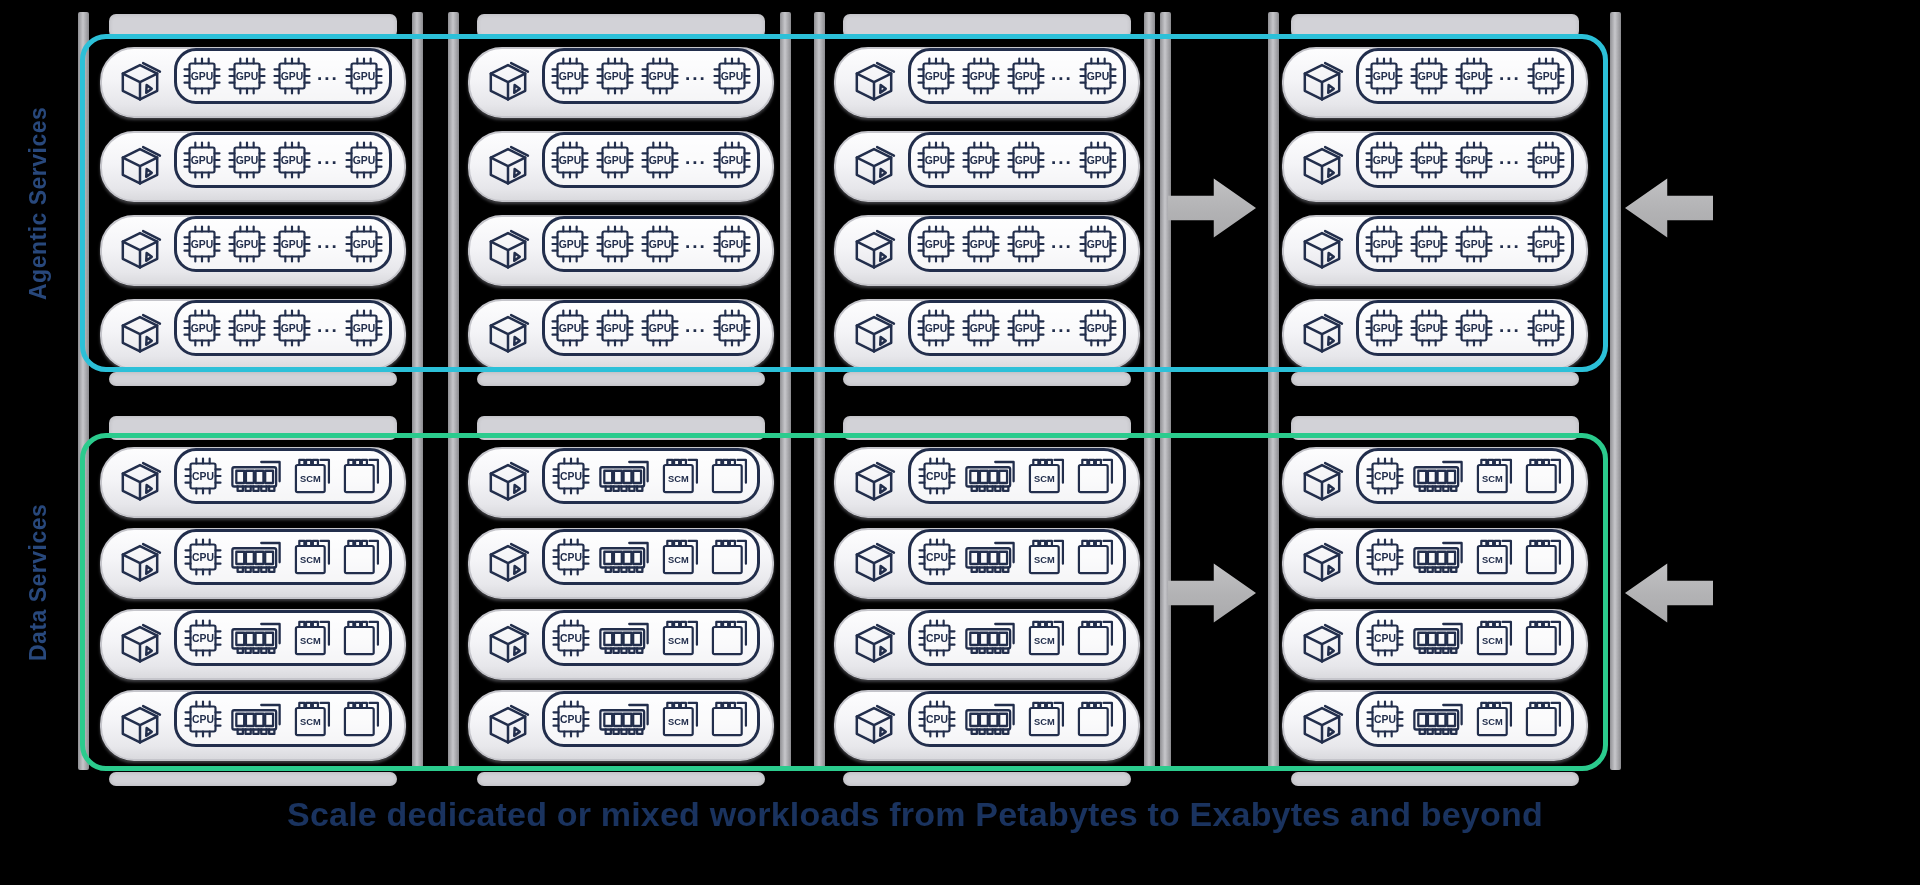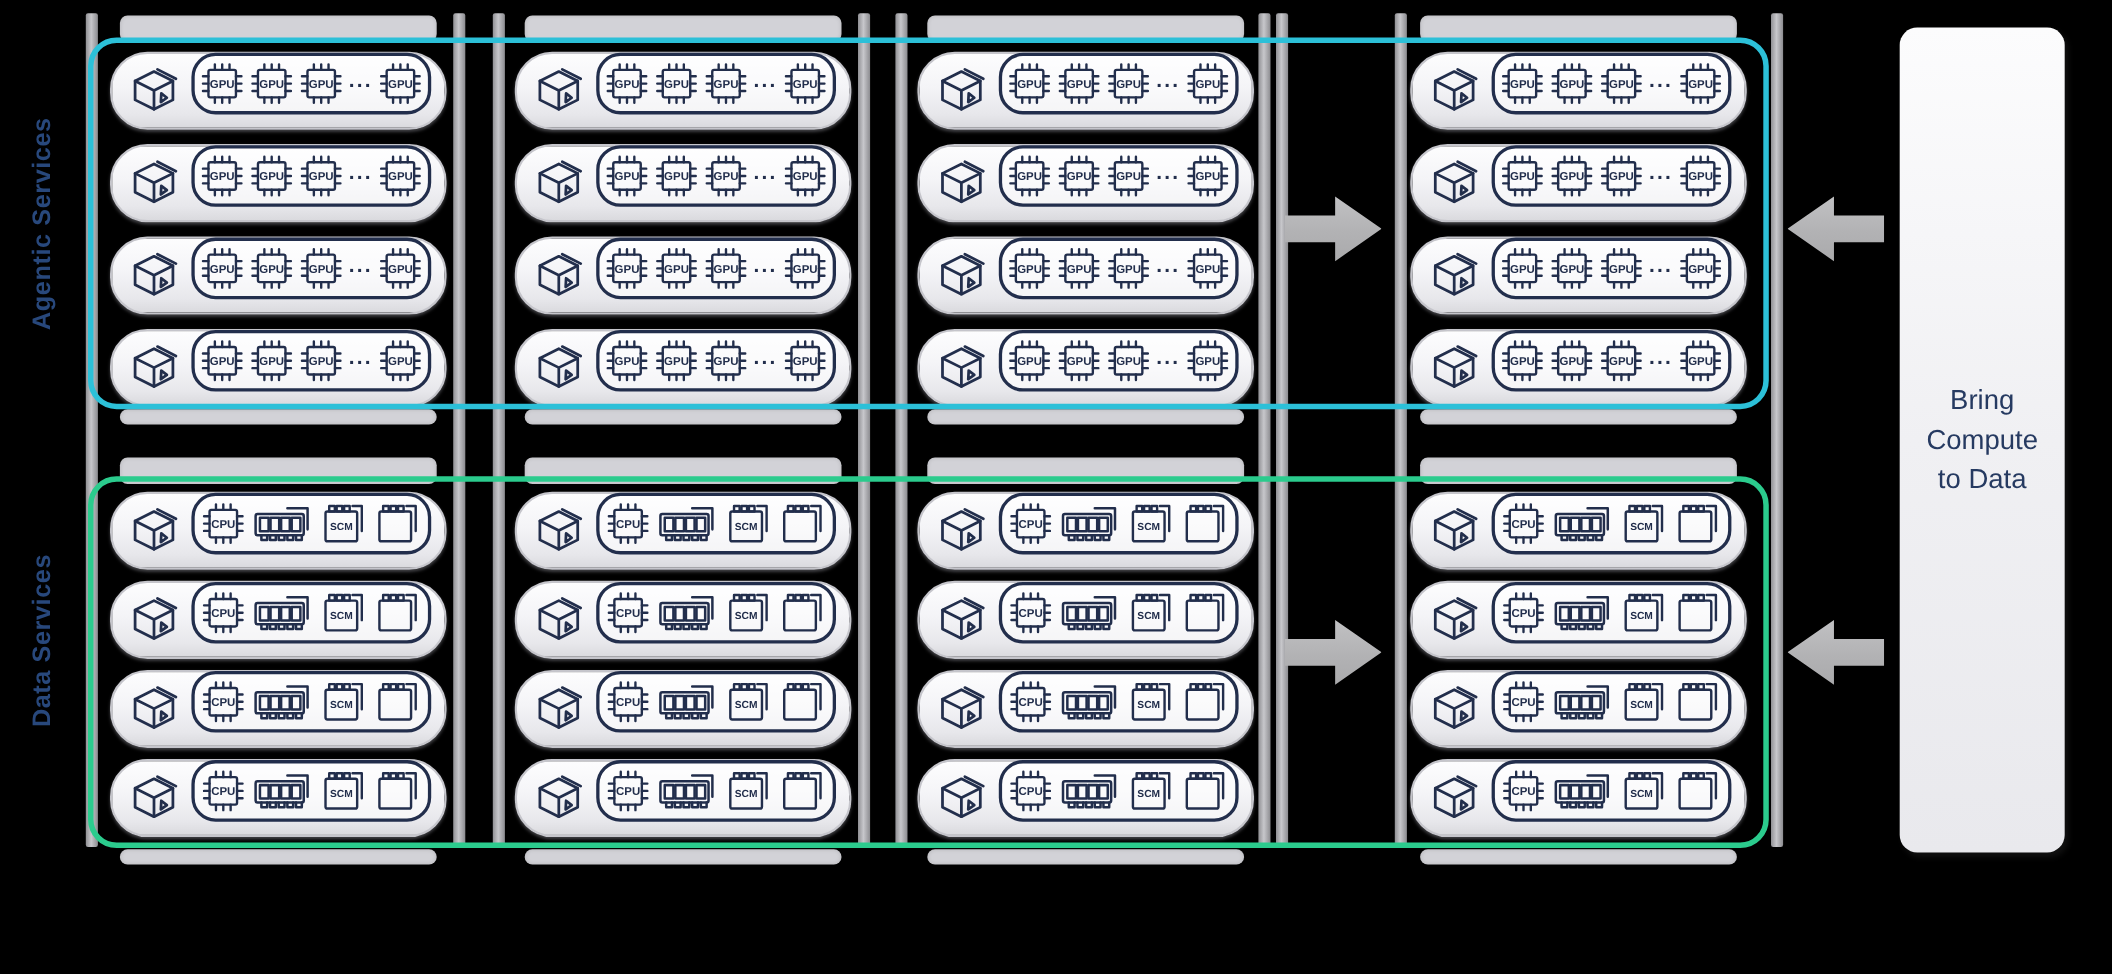--- a/index.html
+++ b/index.html
@@ -1555,21 +1555,19 @@
           <rect x="19" y="7" width="6" height="6"></rect>
           <rect x="27" y="7" width="6" height="6"></rect>
         </g>
       </svg>
     </div>
   </div>
         <div class="cap cap-bottom" style="top: 356px;"></div>
       </div>
     </div>
 
-  <div class="side-panel">
-    <div class="side-panel-text">Bring Compute to Data</div>
-  </div>
 
+  <div class="caption">Scale dedicated or mixed workloads from Petabytes to Exabytes and beyond</div>
 <div class="arrow right" style="left: 1168px; top: 176px;"></div>
     <div class="arrow right" style="left: 1168px; top: 561px;"></div>
     <div class="arrow left" style="left: 1625px; top: 176px;"></div>
     <div class="arrow left" style="left: 1625px; top: 561px;"></div>
   </div>
 
 </body></html>

